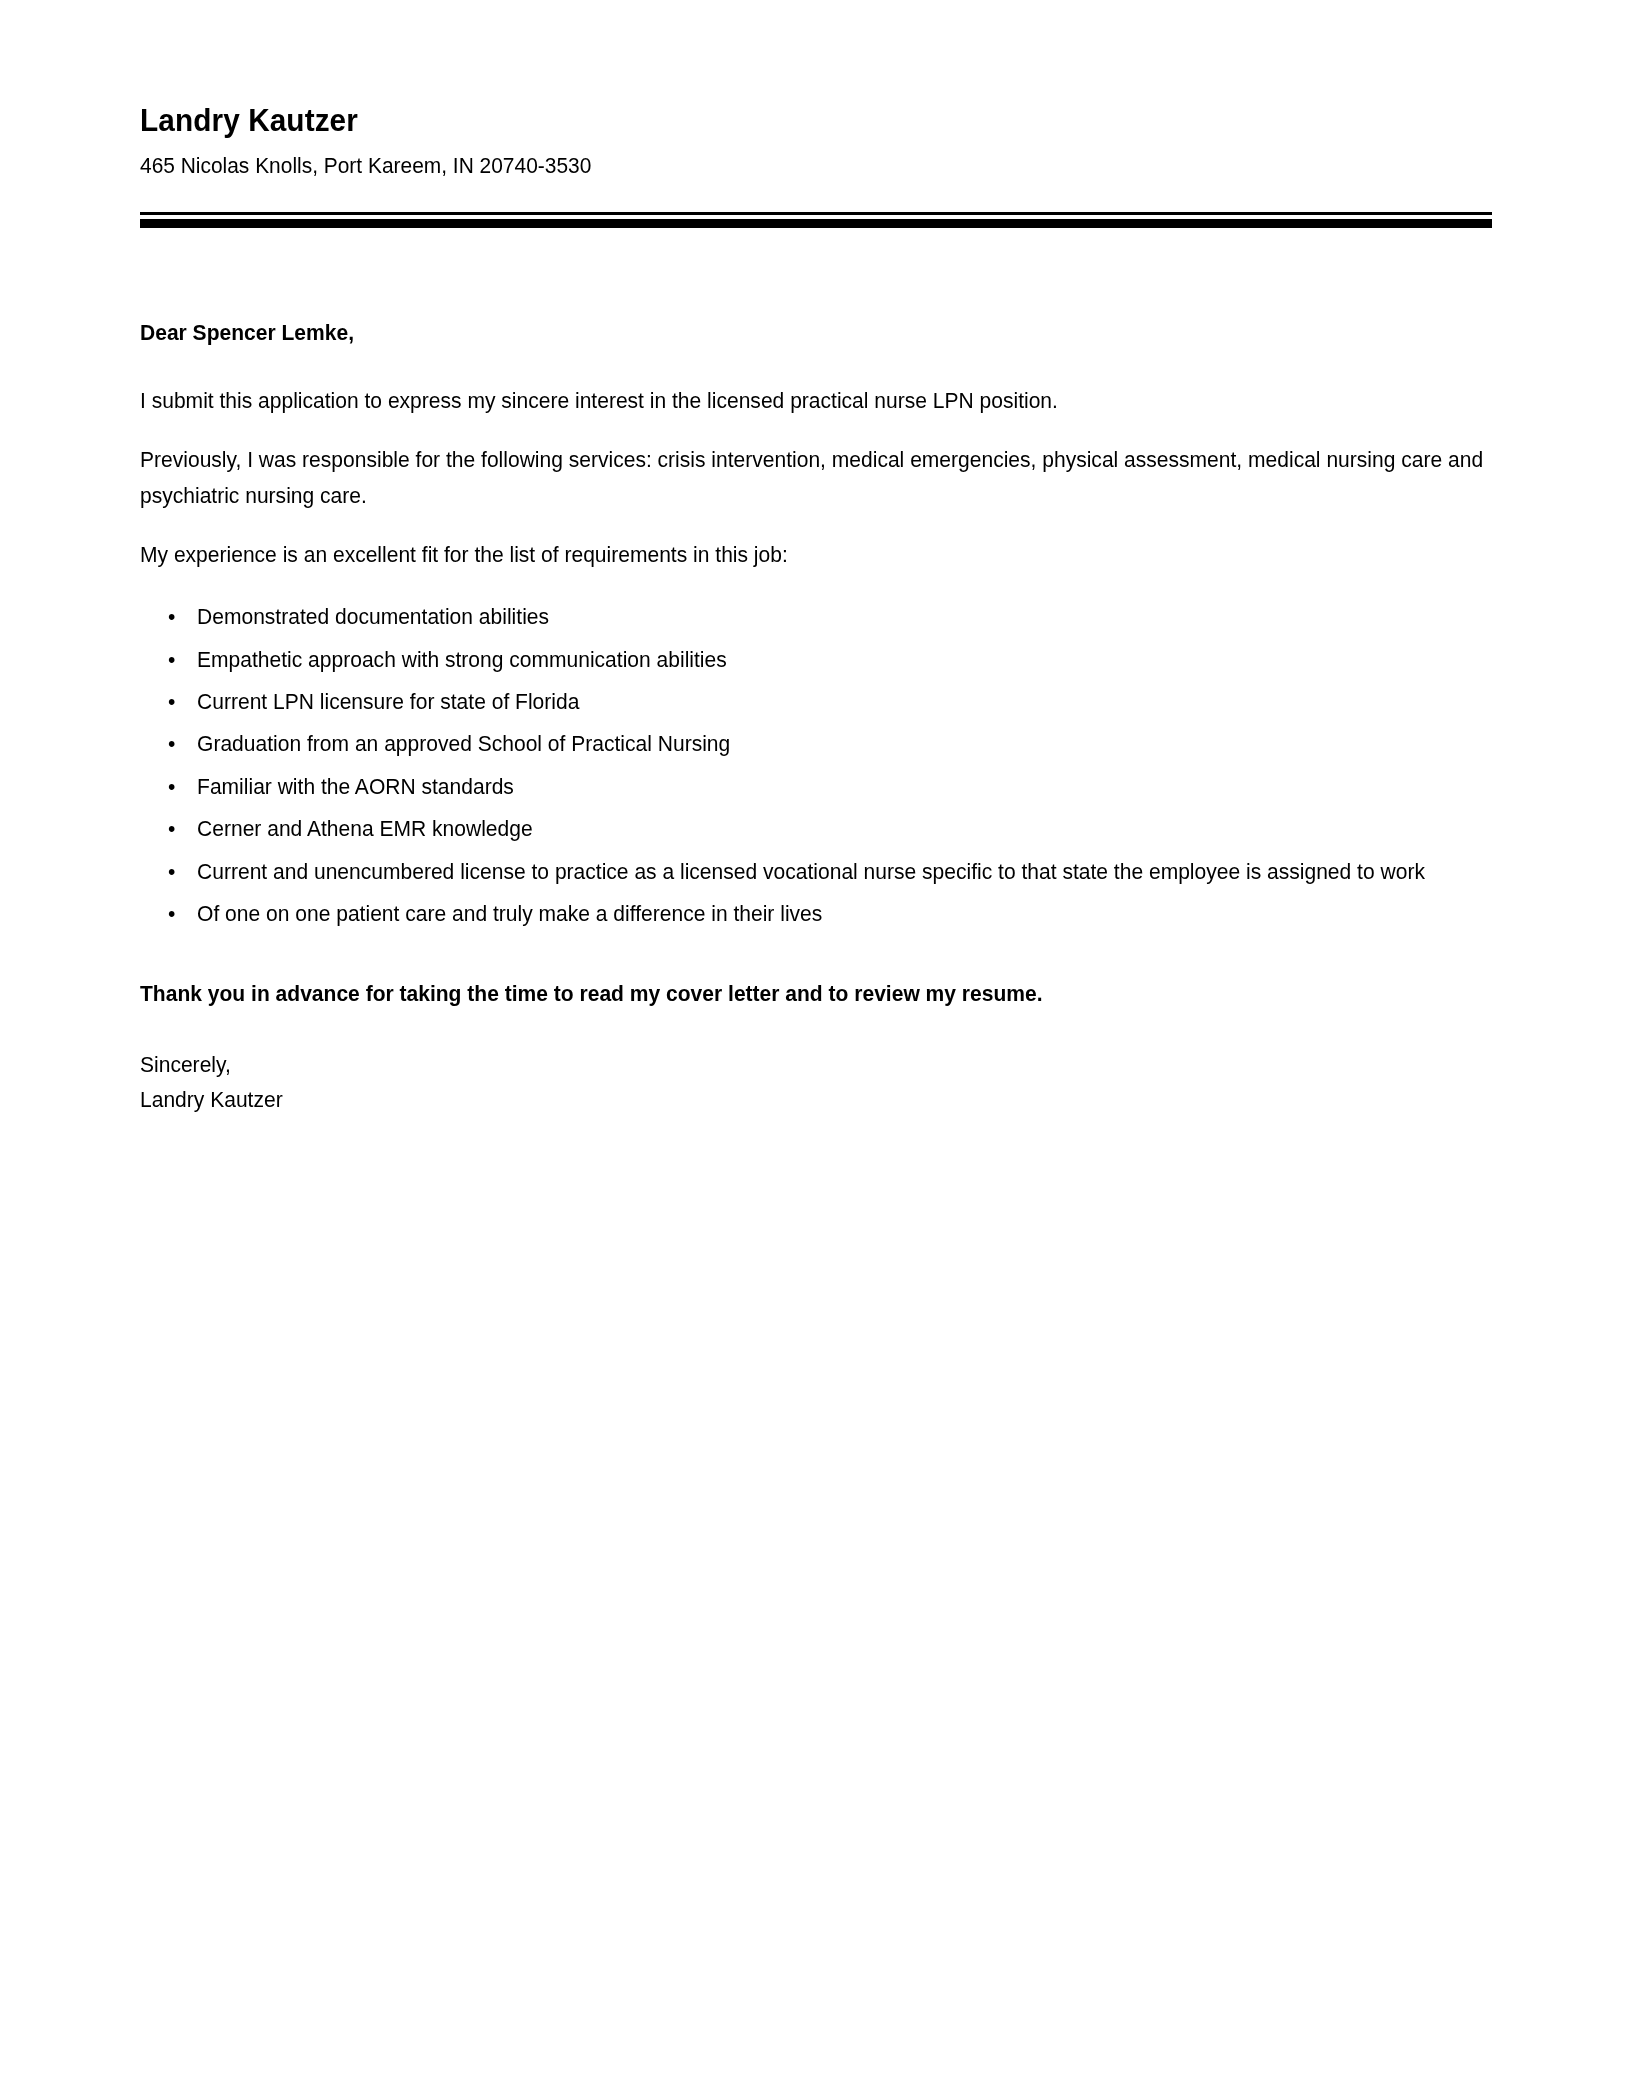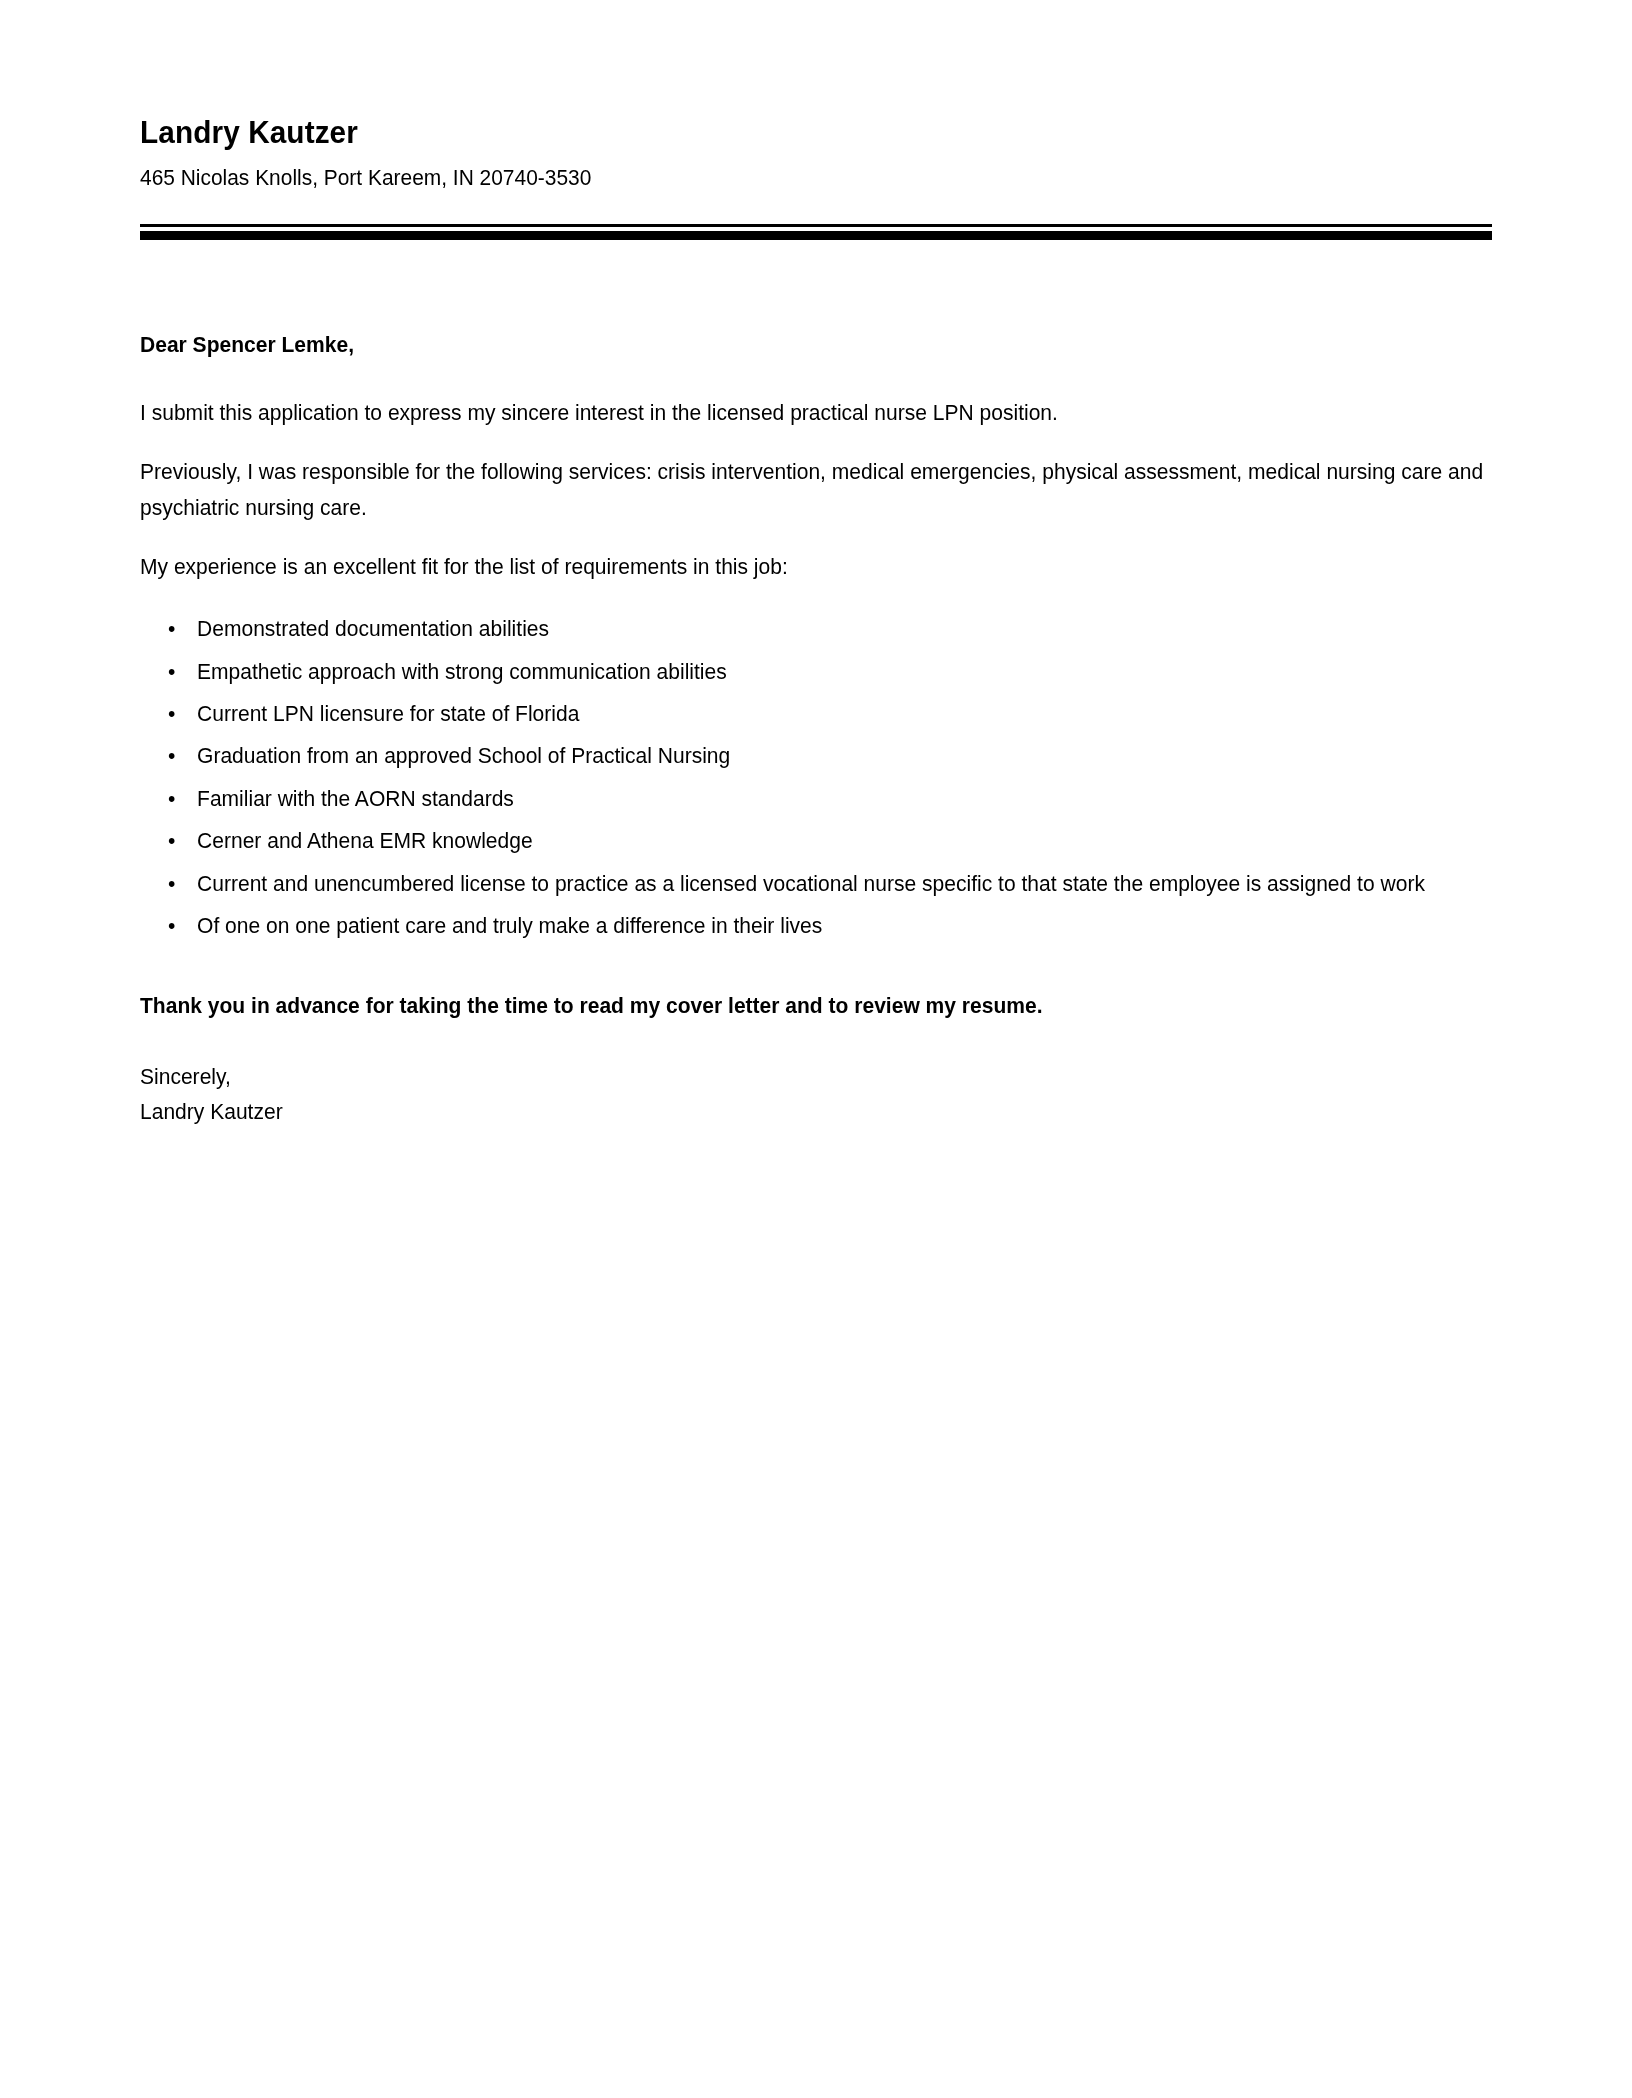--- a/index.html
+++ b/index.html
@@ -13,21 +13,21 @@
     font-family: "Liberation Sans", "DejaVu Sans", sans-serif;
     color: #000000;
     -webkit-font-smoothing: antialiased;
   }
 
   .page {
     position: relative;
     width: 1632px;
     height: 1866px;
     background: #ffffff;
-    margin: 16px auto;
+    margin: 4px auto;
     overflow: hidden;
     box-sizing: border-box;
   }
 
   
   .content {
     position: absolute;
     left: 140px;
     top: 0;
     width: 1352px;

